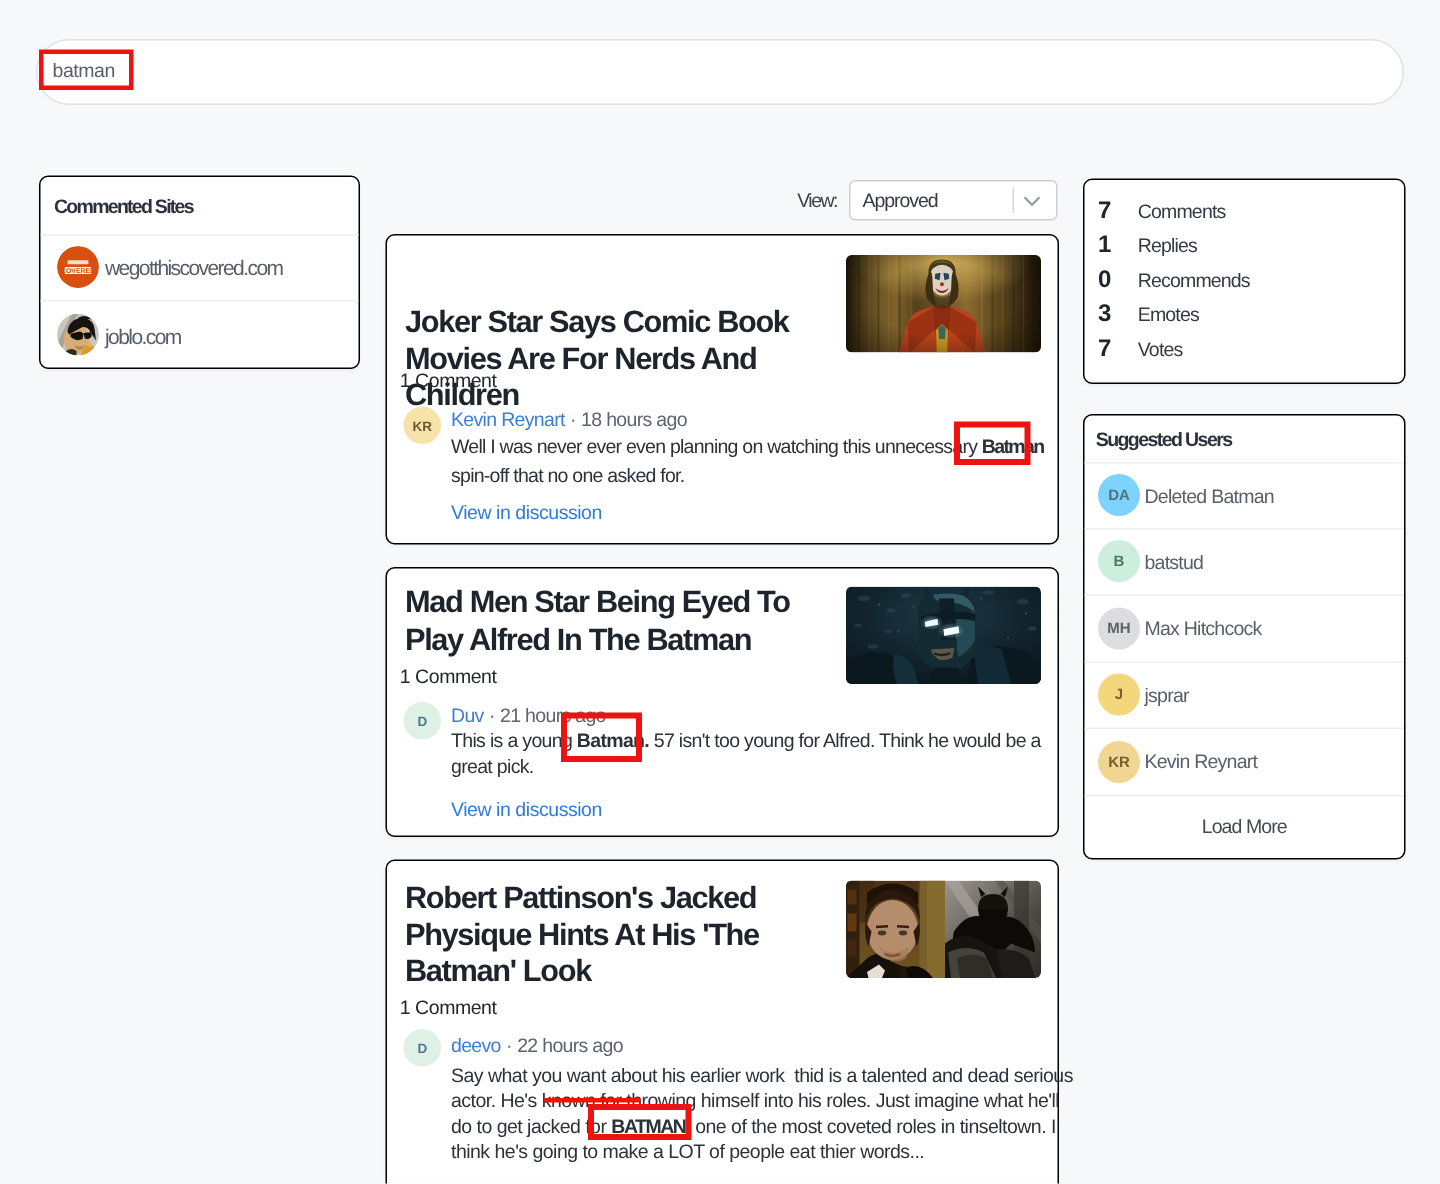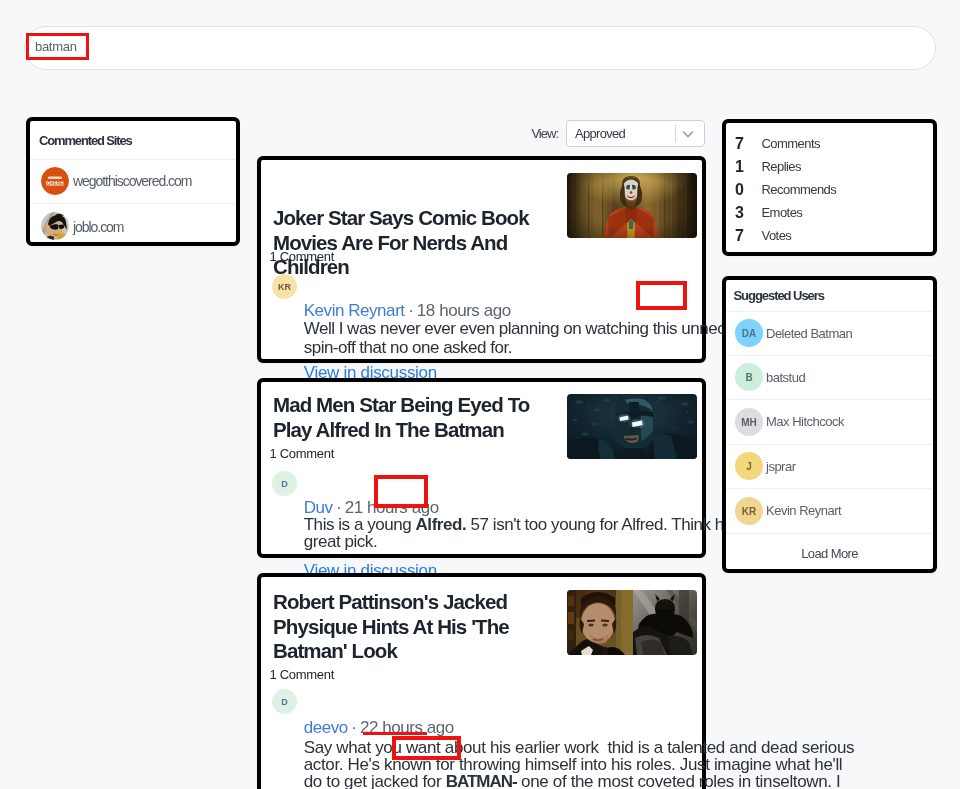--- a/index.html
+++ b/index.html
@@ -1,25 +1,25 @@
 <!DOCTYPE html>
 <html><head>
 <meta charset="utf-8">
 <style>
   * { margin:0; padding:0; box-sizing:border-box; }
   html,body { width:960px; height:789px; background:#f7f8fa; font-family:"Liberation Sans", sans-serif; position:relative; overflow:hidden; }
   .abs { position:absolute; }
-  .card { position:absolute; background:#fff; border:4px solid #000000; border-radius:6px; box-shadow:0 1px 2px rgba(60,64,67,.05); }
+  .card { position:absolute; background:#fff; border:1px solid #000000; border-radius:6px; box-shadow:0 1px 2px rgba(60,64,67,.05); }
   .redbox { position:absolute; border:4px solid #ee1311; z-index:50; }
   .redline { position:absolute; background:#ee1311; z-index:50; }
   .sep { position:absolute; left:0; right:0; height:1px; background:#eceef1; }
   .avatar { position:absolute; border-radius:50%; display:flex; align-items:center; justify-content:center; font-weight:bold; }
   .blue { color:#3e7dd3; }
   .title { font-weight:bold; color:#1d242c; font-size:20.5px; line-height:24.7px; letter-spacing:-0.9px; white-space:nowrap; }
-  .ctext { font-size:17px; line-height:19px; letter-spacing:-0.45px; color:#2b323a; white-space:nowrap;margin-top:28px; }
+  .ctext { font-size:13px; line-height:19px; letter-spacing:-0.45px; color:#2b323a; white-space:nowrap; }
   .gray { color:#5c646e; }
   .rowtxt { font-size:13px; letter-spacing:-0.5px; color:#575f68; }
 </style>
 </head>
 <body>
 
 <div class="abs" style="left:24px; top:26px; width:912px; height:44px; border:1px solid #dfe1e5; border-radius:22px; background:#fff;"></div>
 <div class="abs" style="left:35px; top:38.5px; font-size:13px; letter-spacing:-0.3px; color:#58606a;">batman</div>
 <div class="redbox" style="left:26px; top:33px; width:63px; height:27px; border-width:3px;"></div>
 
@@ -199,21 +199,21 @@
       <path d="M65 28.5 L75 26.5 L75.5 31 L65.5 33 Z" fill="#f2feff"></path>
       <path d="M56.5 41 L72.5 40 L71 47.5 Q66 50 61.5 48.5 L57.5 45 Z" fill="#5f574b"></path>
       <path d="M58.5 44 Q65 45.8 69.5 43.6 L69.5 45.4 Q64 47.6 58.5 45.4 Z" fill="#241f1a"></path>
       <path d="M55 36 L74 35 L74 41 L55 42 Z" fill="#142b34"></path>
       <path d="M58 54 L75 54 L78 65 L56 65 Z" fill="#0c1a22"></path>
     </svg>
   </div>
   <div class="abs" style="left:8.5px; top:64px; font-size:13px; letter-spacing:-0.3px; line-height:15px; color:#22272e;">1 Comment</div>
   <div class="avatar" style="left:11px; top:89px; width:25px; height:25px; background:#dff0e4; color:#497a90; font-size:9px;">D</div>
   <div class="abs ctext" style="left:42.7px; top:89.5px; line-height:15px;"><span class="blue">Duv</span><span class="gray"><span style="margin:0 3.5px">·</span>21 hours ago</span></div>
-  <div class="abs ctext" style="left:42.7px; top:105.5px; line-height:17px;">This is a young <b>Alfred.</b> 57 isn't too young for Alfred. Think he would be a<br>great pick.</div>
+  <div class="abs ctext" style="left:42.7px; top:105.5px; line-height:17px;">This is a young <b>Batman.</b> 57 isn't too young for Alfred. Think he would be a<br>great pick.</div>
   <div class="abs ctext" style="left:42.7px; top:152.5px; line-height:15px; letter-spacing:-0.3px; color:#2c7ce0;">View in discussion</div>
 </div>
 <div class="redbox" style="left:374px; top:474.5px; width:54px; height:33px;"></div>
 
 <div class="card" style="left:257px; top:573px; width:449px; height:230px;">
   <div class="abs title" style="left:12px; top:13px;">Robert Pattinson's Jacked<br>Physique Hints At His 'The<br>Batman' Look</div>
   <div class="abs" style="left:306px; top:13px; width:130px; height:65px; border-radius:4px; overflow:hidden;">
     <svg width="130" height="65" viewBox="0 0 130 65">
       <defs>
         <linearGradient id="rpbg" x1="0" y1="0" x2="0" y2="1">

